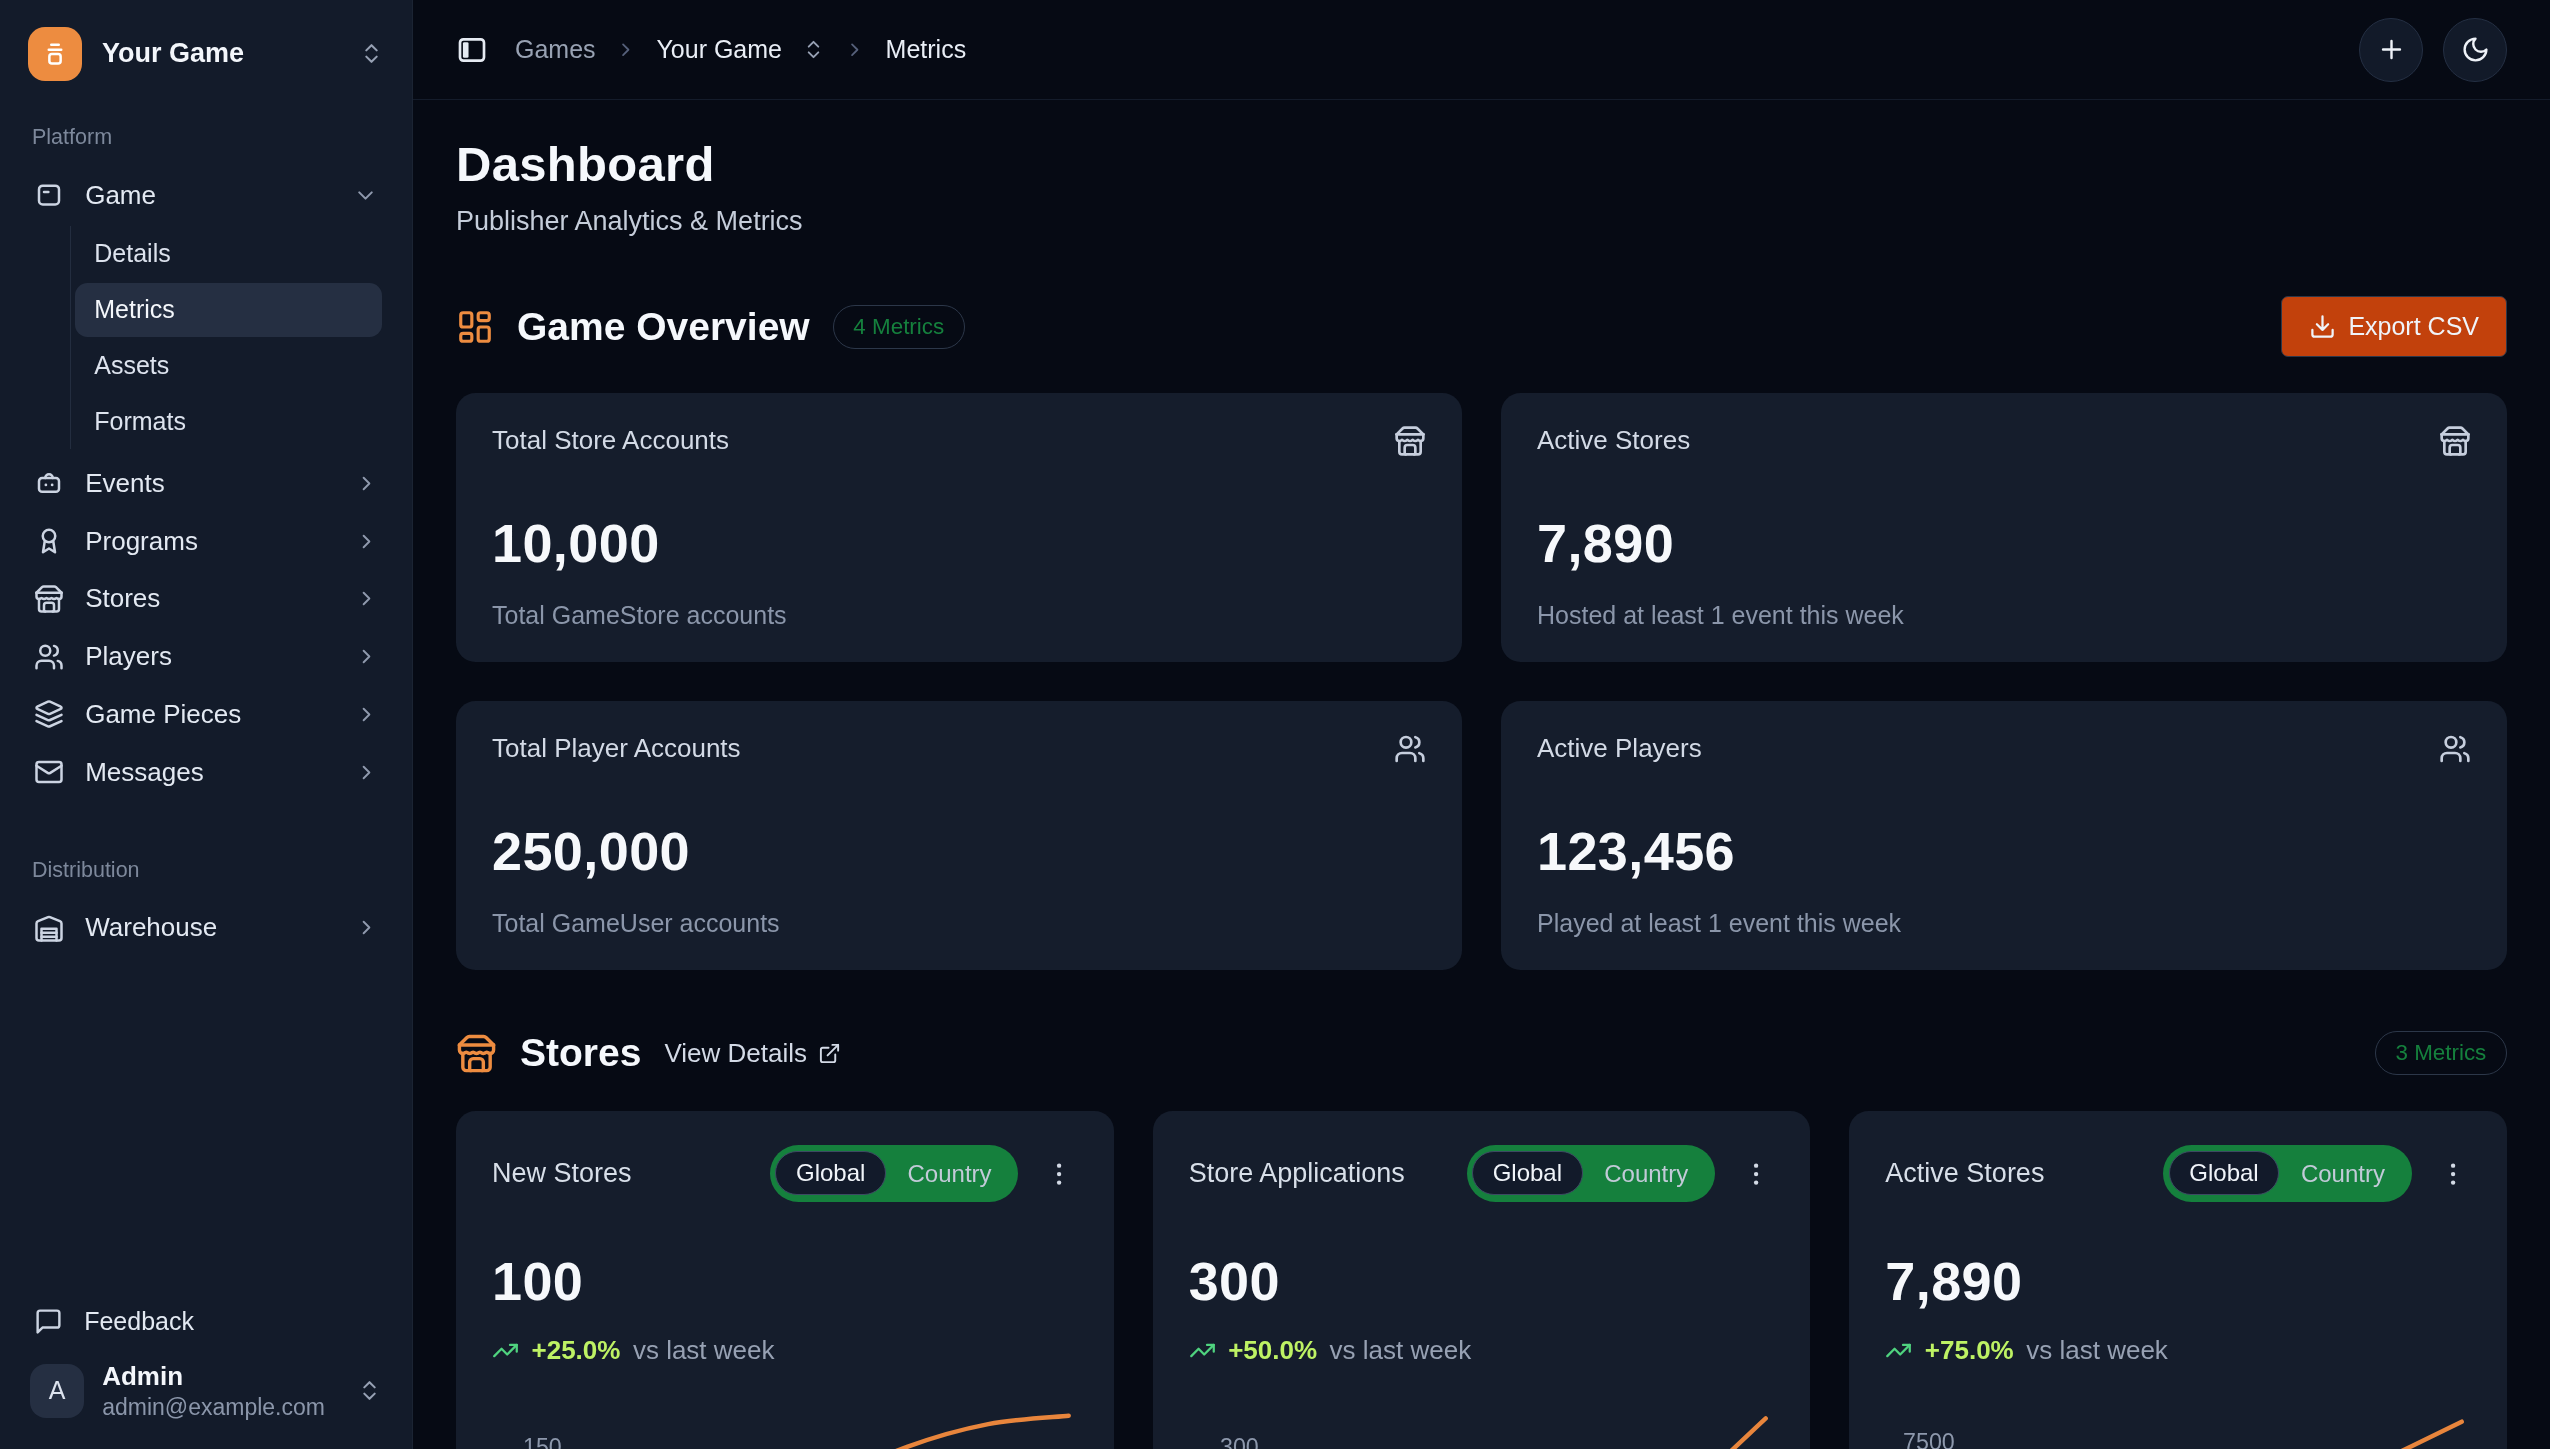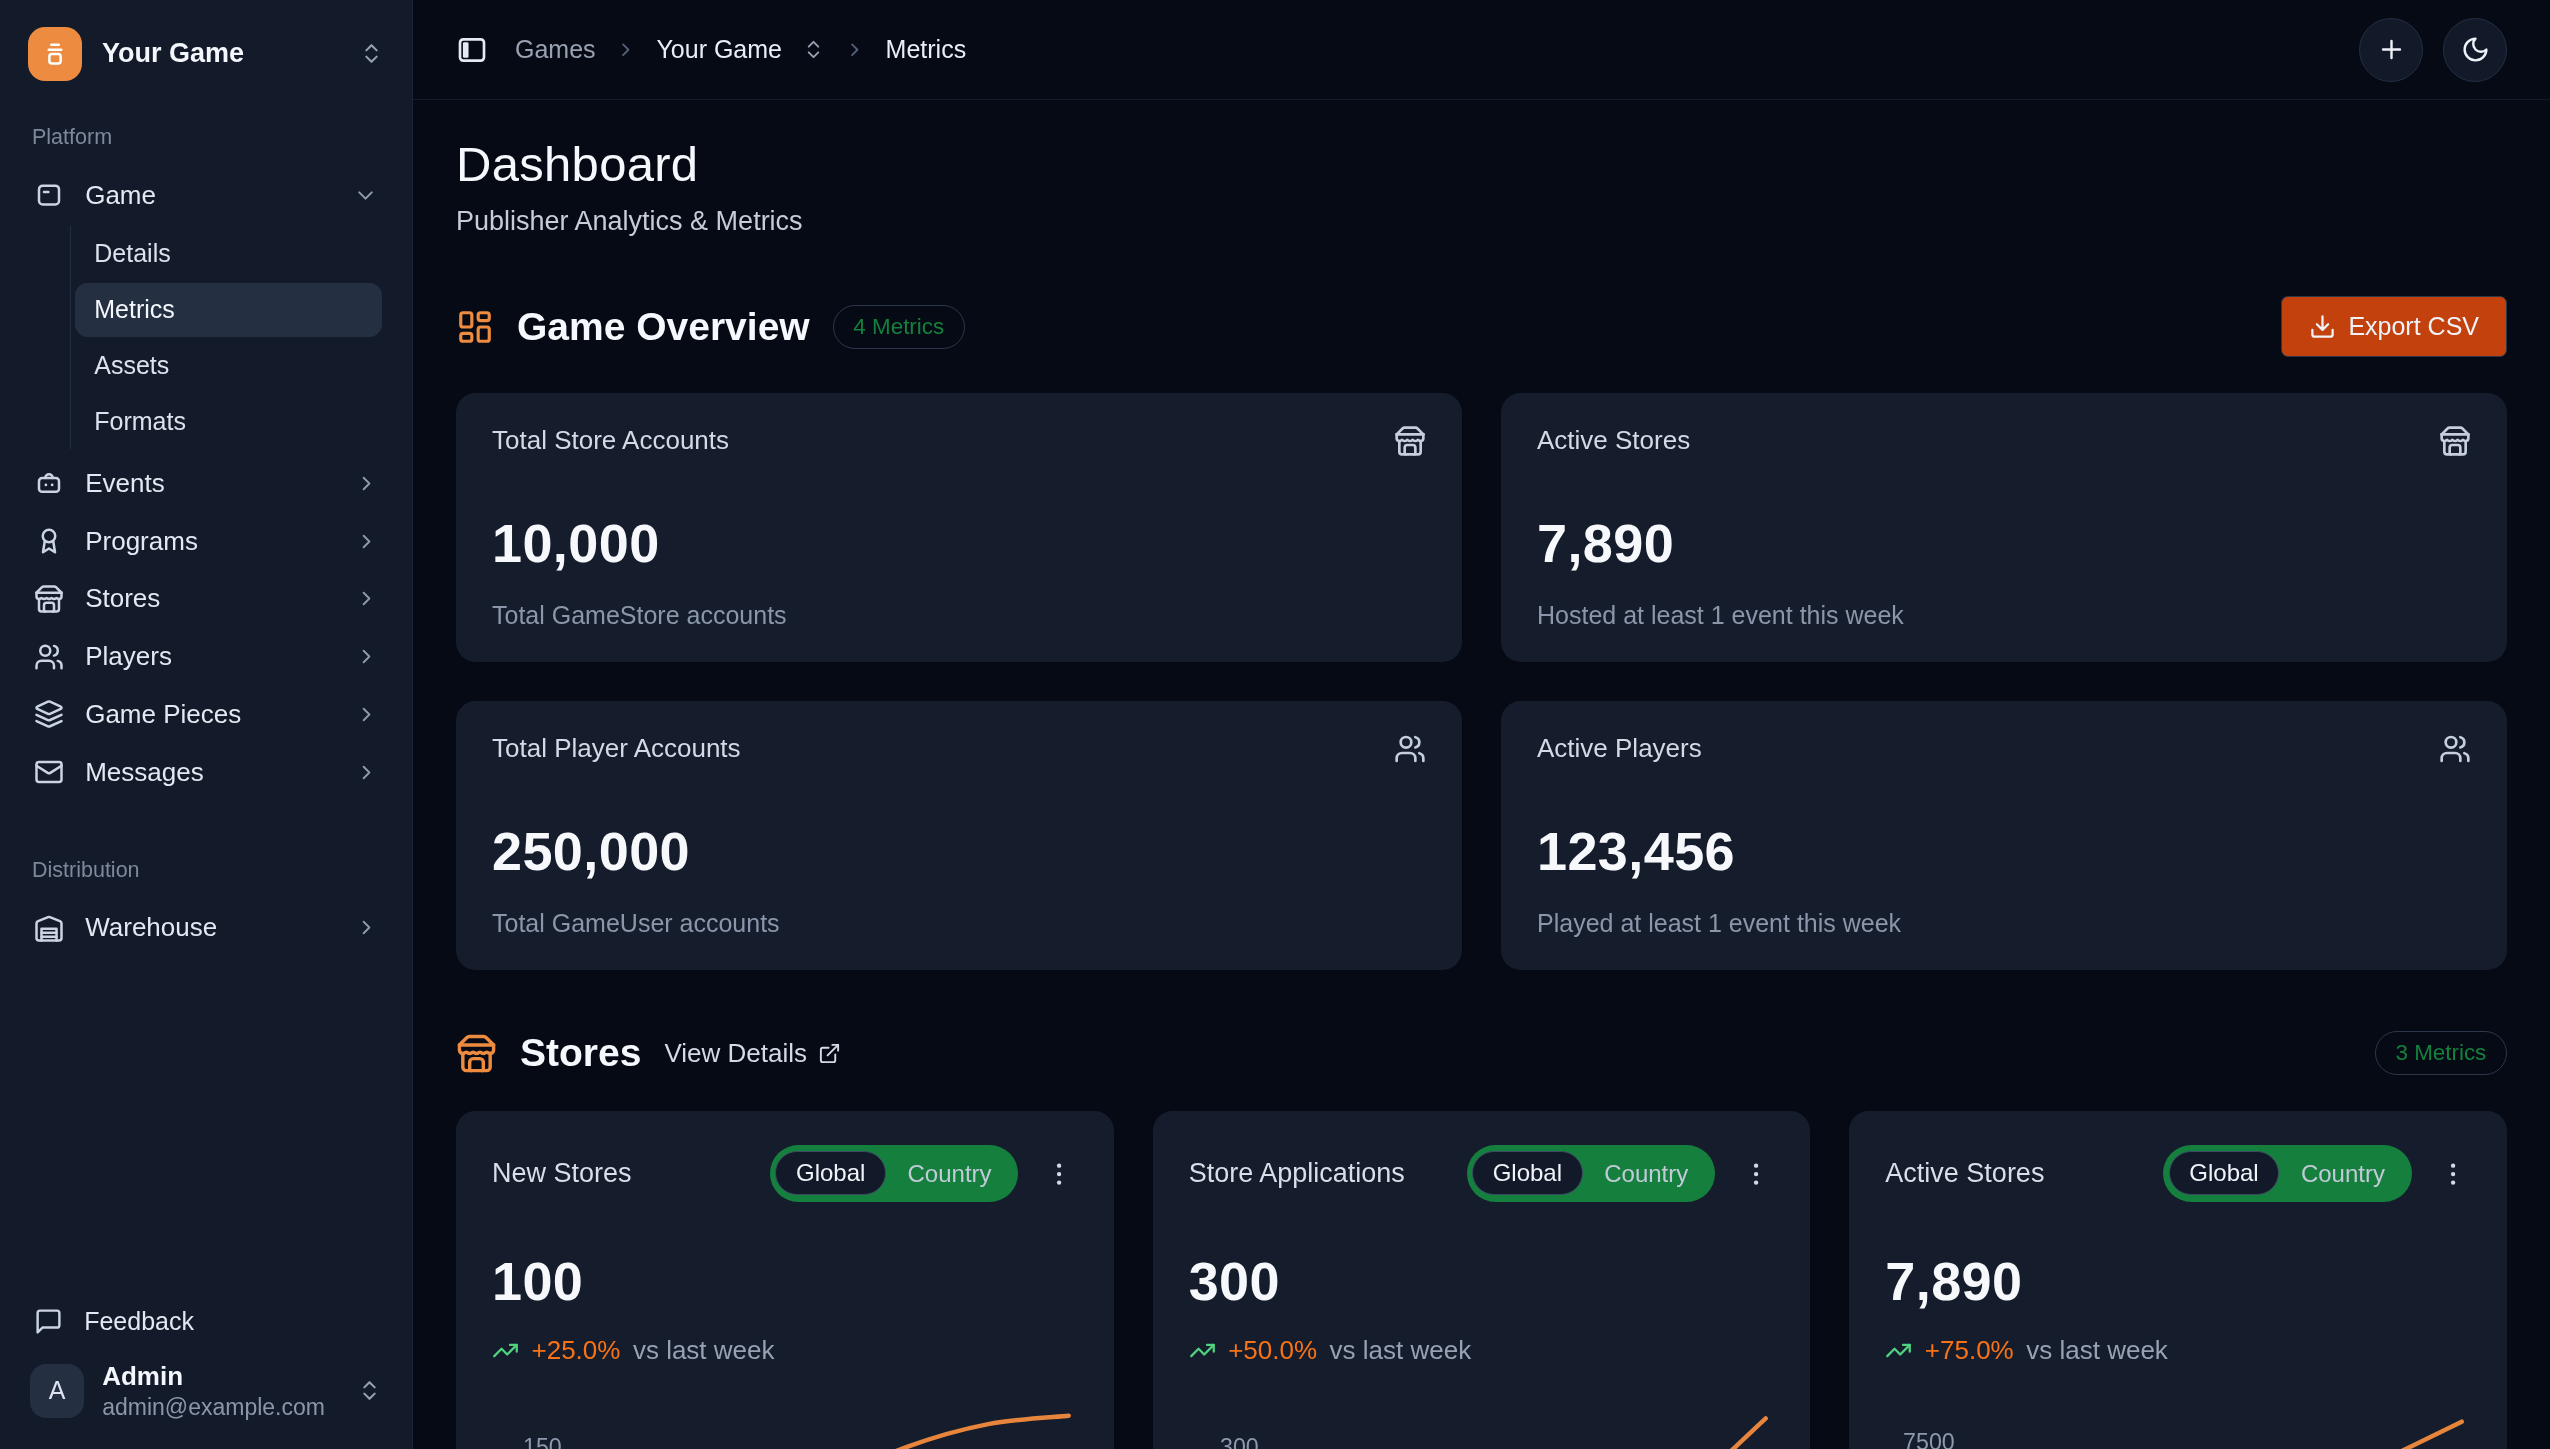--- a/index.html
+++ b/index.html
@@ -44,21 +44,21 @@
     border-bottom:1.8px solid #141c2b;
   }
   .crumb{display:flex;align-items:center;gap:19.7px;font-size:25px;}
   .crumb .dim{color:#98a2b3;}
   .crumb .lit{color:#e9eef6;}
   .crumb-sep{color:#55607a;}
   .topbar-actions{margin-left:auto;display:flex;gap:19.7px;}
   .circle-btn{width:64px;height:64px;border-radius:50%;background:#121a29;border:1.8px solid #242f43;display:flex;align-items:center;justify-content:center;color:#eef2f8;box-sizing:border-box;}
 
   .content{padding:36px 43px 0;overflow:hidden;}
-  .h1{font-size:49px;font-weight:400;color:#f5f8fc;letter-spacing:0.3px;}
+  .h1{font-size:49px;font-weight:700;color:#f5f8fc;letter-spacing:0.3px;}
   .subtitle{font-size:27px;color:#c5cdda;margin-top:14.3px;}
 
   .tabsbar{margin-top:38px;display:inline-flex;align-items:center;background:#202a3c;border-radius:14.3px;padding:6.3px;}
   .tab{font-size:23px;color:#cad2df;padding:12.5px 19.7px;border-radius:10.7px;white-space:nowrap;}
   .tab.active{background:#0e1523;border:1.8px solid #3b475e;color:#f0f4f9;padding:10.7px 18px;}
   .tab-div{width:1.8px;height:39px;background:#39445a;margin:0 10.7px;}
 
   .section-row{display:flex;align-items:center;gap:23px;margin-top:59px;}
   .section-ic{color:#ed8c40;}
   .section-title{font-size:39px;font-weight:750;color:#f5f8fc;}
@@ -79,21 +79,21 @@
   .chart-card{background:#151d2c;border-radius:19.7px;padding:34px 36px 19.7px;box-sizing:border-box;}
   .chart-head{display:flex;align-items:center;justify-content:space-between;}
   .chart-title{font-size:27px;color:#d8dfe9;}
   .chart-head-right{display:flex;align-items:center;gap:23px;}
   .toggle{display:flex;align-items:flex-start;background:#15803d;border-radius:894px;padding:5.4px;font-size:24px;}
   .chip{padding:9px 21.5px;border-radius:894px;color:#c2cad8;white-space:nowrap;}
   .chip.active{background:#121a2a;border:1.8px solid #3c4a62;color:#f0f4f9;padding:7.2px 19.7px;}
   .kebab{color:#d3dae6;padding:3.6px;}
   .chart-value{font-size:54px;font-weight:800;color:#f6f8fb;margin-top:48px;letter-spacing:0.4px;}
   .delta-row{display:flex;align-items:center;gap:12.5px;margin-top:23px;font-size:26px;}
-  .delta{color:#f97316;}
+  .delta{color:#bef264;font-weight:bold;}
   .delta-ic{color:#4fd37f;}
   .vs{color:#97a1b3;}
   .chart-box{margin-top:25px;}
   .tick{font-size:26px;fill:#8d98ac;font-family:"Liberation Sans","DejaVu Sans",sans-serif;}
 </style>
 </head>
 <body>
 
 <svg width="0" height="0" style="position:absolute">
   <defs>

